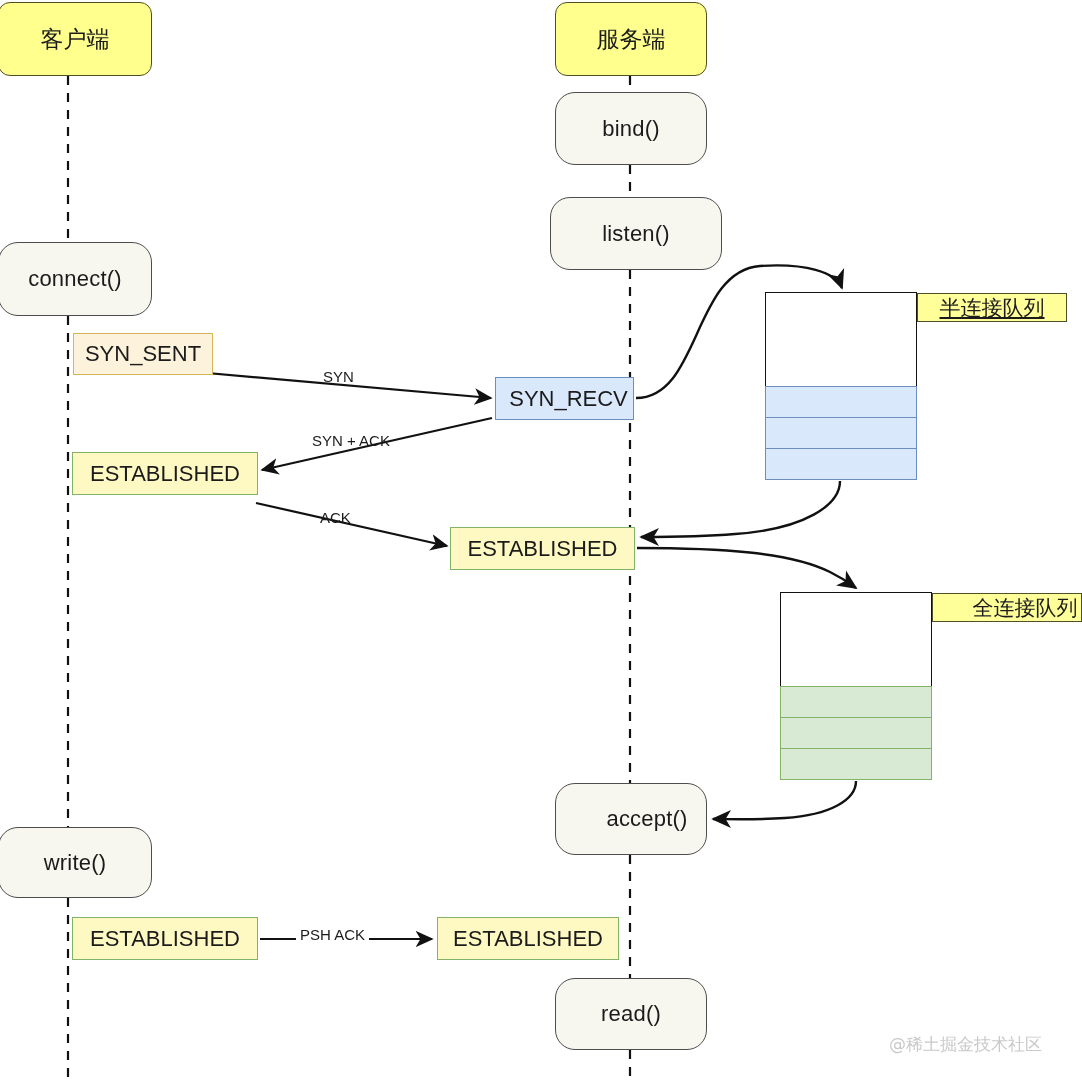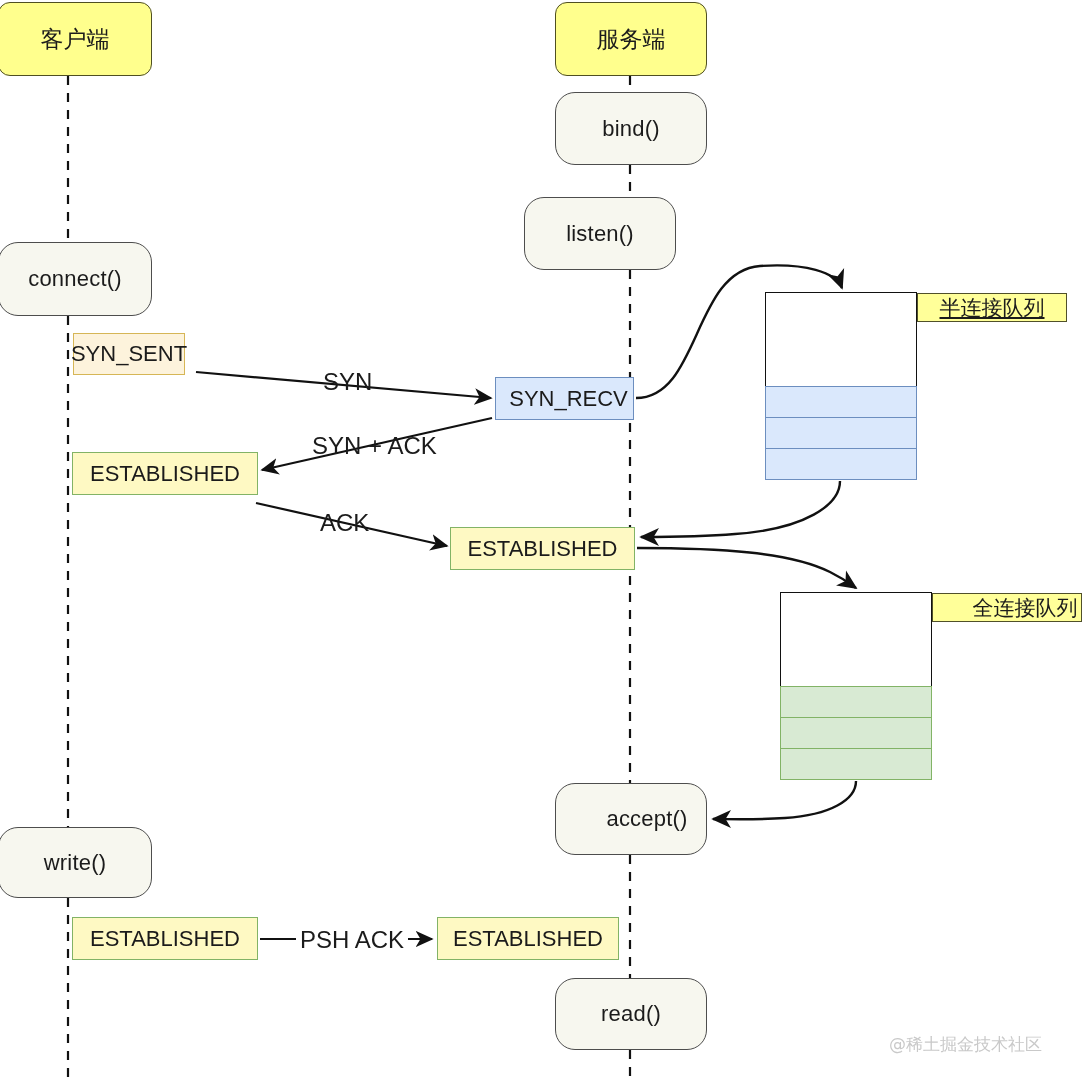--- a/index.html
+++ b/index.html
@@ -37,21 +37,21 @@
     display:flex; align-items:center; justify-content:center;
   }
 
   
   .queue-shell { position:absolute; border:1.7px solid #111111; background:#ffffff; }
   .qrow { position:absolute; border-width:1.4px; border-style:solid; }
   .qrow-blue  { background:#dae8fc; border-color:#6c8ebf; }
   .qrow-green { background:#d8ead3; border-color:#82b366; }
 
   .edge-label {
-    position:absolute; font-size:24px; color:#1b1b1b;
+    position:absolute; font-size:15px; color:#1b1b1b;
     background:transparent; white-space:nowrap;
   }
 
   .watermark {
     position:absolute; font-size:17px; color:#c9c9c9; white-space:nowrap;
     font-family:"DejaVu Sans",sans-serif;
   }
 </style>
 </head>
 <body>
@@ -105,37 +105,37 @@
   </div>
 
   <div class="node proc" style="left:-2px; top:242px; width:154px; height:74px;">
     <span>connect()</span>
   </div>
 
   <div class="node proc" style="left:555px; top:92px; width:152px; height:73px;">
     <span>bind()</span>
   </div>
 
-  <div class="node proc" style="left:524px; top:197px; width:152px; height:73px;">
+  <div class="node proc" style="left:550px; top:197px; width:172px; height:73px;">
     <span>listen()</span>
   </div>
 
   <div class="node proc" style="left:-2px; top:827px; width:154px; height:71px;">
     <span>write()</span>
   </div>
 
   <div class="node proc" style="left:555px; top:783px; width:152px; height:72px;padding-left:32px;">
     <span>accept()</span>
   </div>
 
   <div class="node proc" style="left:555px; top:978px; width:152px; height:72px;">
     <span>read()</span>
   </div>
 
-  <div class="node state state-orange" style="left:73px; top:333px; width:112px; height:42px;">
+  <div class="node state state-orange" style="left:73px; top:333px; width:140px; height:42px;">
     <span>SYN_SENT</span>
   </div>
 
   <div class="node state state-blue" style="left:495px; top:377px; width:139px; height:43px;">
     <span>SYN_RECV</span>
   </div>
 
   <div class="node state state-green" style="left:72px; top:452px; width:186px; height:43px;">
     <span>ESTABLISHED</span>
   </div>

